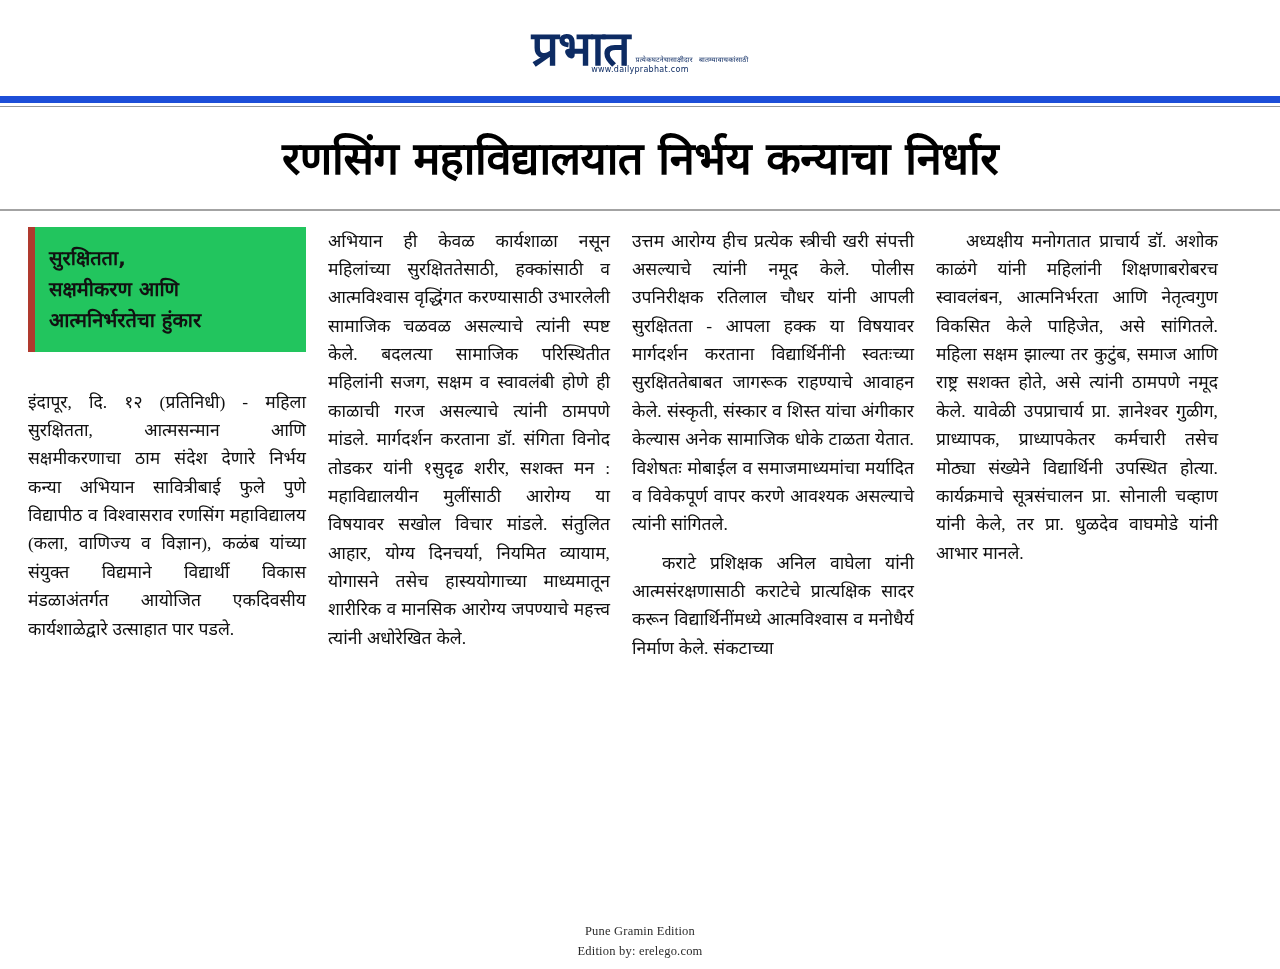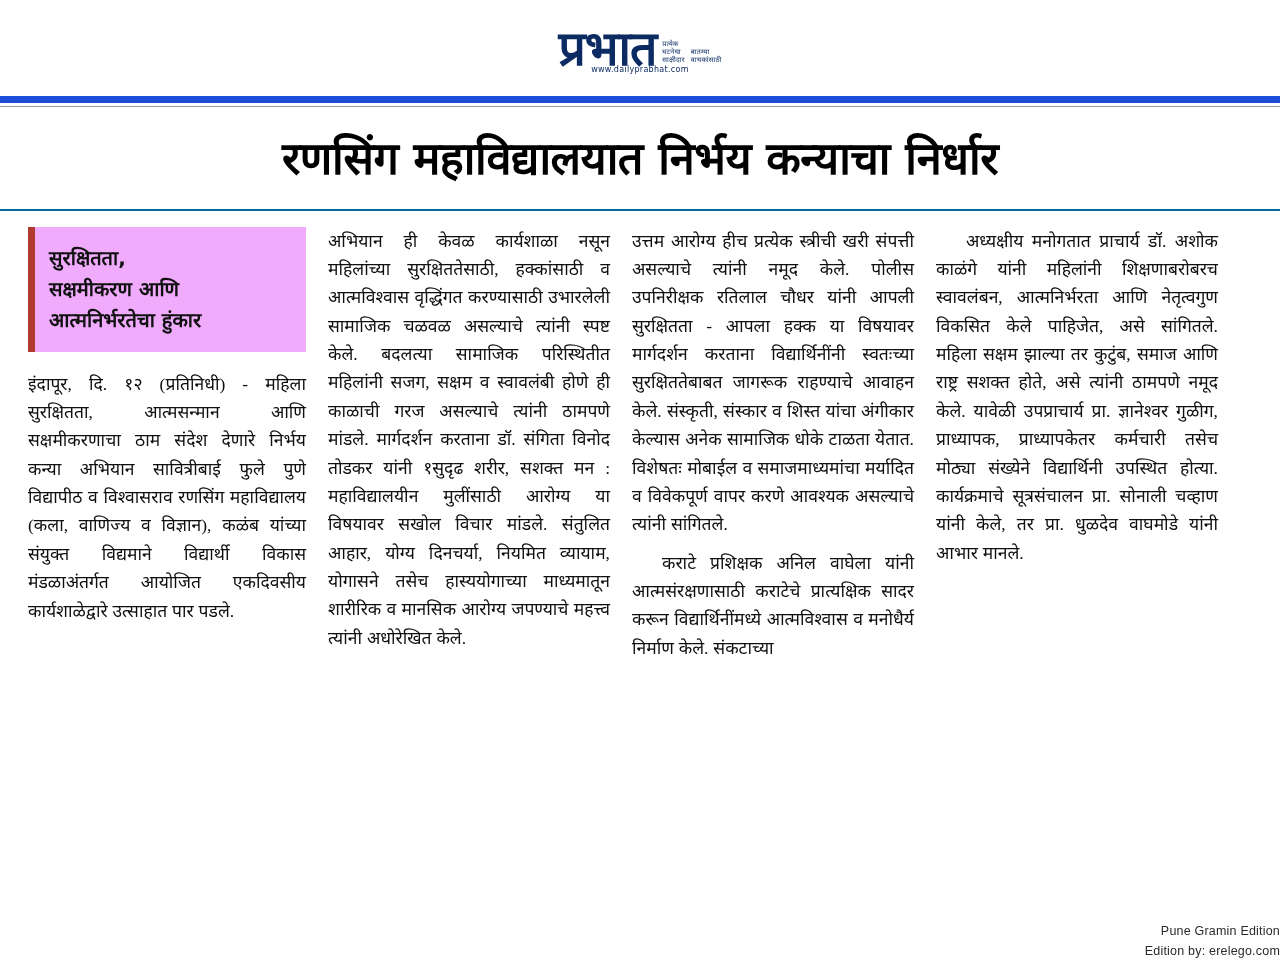--- a/index.html
+++ b/index.html
@@ -38,22 +38,22 @@
   .logo-main {
     font-family: "DejaVu Sans", sans-serif;
     font-weight: bold;
     font-size: 48px;
     letter-spacing: -1px;
     color: #0d2b63;
     line-height: 1;
   }
   .logo-side {
     display: flex;
-    flex-direction: column;
-    align-items: flex-start;
+    flex-direction: row;
+    align-items: center;
     line-height: 1.15;
     padding-bottom: 8px;
   }
   .logo-side .tag {
     font-family: "DejaVu Sans", sans-serif;
     font-size: 7px;
     color: #0d2b63;
     letter-spacing: 0.2px;
   }
   .logo-url {
@@ -65,21 +65,21 @@
   }
   .thin-rule {
     height: 1px;
     background: #9a9a9a;
     margin: 3px 0 0 0;
   }
 
   
   .headline-band {
     padding: 26px 30px 10px 30px;
-    border-bottom: 2px solid #0369a1;
+    border-bottom: 2px solid #a3a3a3;
   }
   .headline {
     font-family: "DejaVu Sans", sans-serif;
     font-weight: bold;
     font-size: 45px;
     line-height: 1.15;
     text-align: center;
     letter-spacing: -0.5px;
     color: #000000;
     margin: 0;
@@ -93,24 +93,24 @@
     gap: 22px;
     box-sizing: border-box;
   }
   .col {
     width: 282px;
     box-sizing: border-box;
   }
   .col.c1 { width: 278px; }
 
   .kicker {
-    background: #f0abfc;
+    background: #22c55e;
     border-left: 7px solid #b03a2e;
     padding: 16px 14px 16px 14px;
-    margin-bottom: 18px;
+    margin-bottom: 36px;
   }
   .kicker-text {
     font-family: "DejaVu Sans", sans-serif;
     font-weight: bold;
     font-size: 20px;
     line-height: 1.55;
     color: #111111;
     white-space: pre-line;
   }
 
@@ -126,22 +126,22 @@
   }
   p.para.indent { text-indent: 30px; }
   p.para.last { margin-bottom: 0; }
 
   
   .footer {
     position: absolute;
     left: 0;
     right: 0;
     bottom: 8px;
-    text-align: right;
-    font-family: Liberation Sans, sans-serif;
+    text-align: center;
+    font-family: Liberation Serif, serif;
     font-size: 12.5px;
     color: #2b2b2b;
     line-height: 1.55;
   }
   .footer div { letter-spacing: 0.2px; }
 </style>
 </head>
 <body>
 
 <div class="page">

